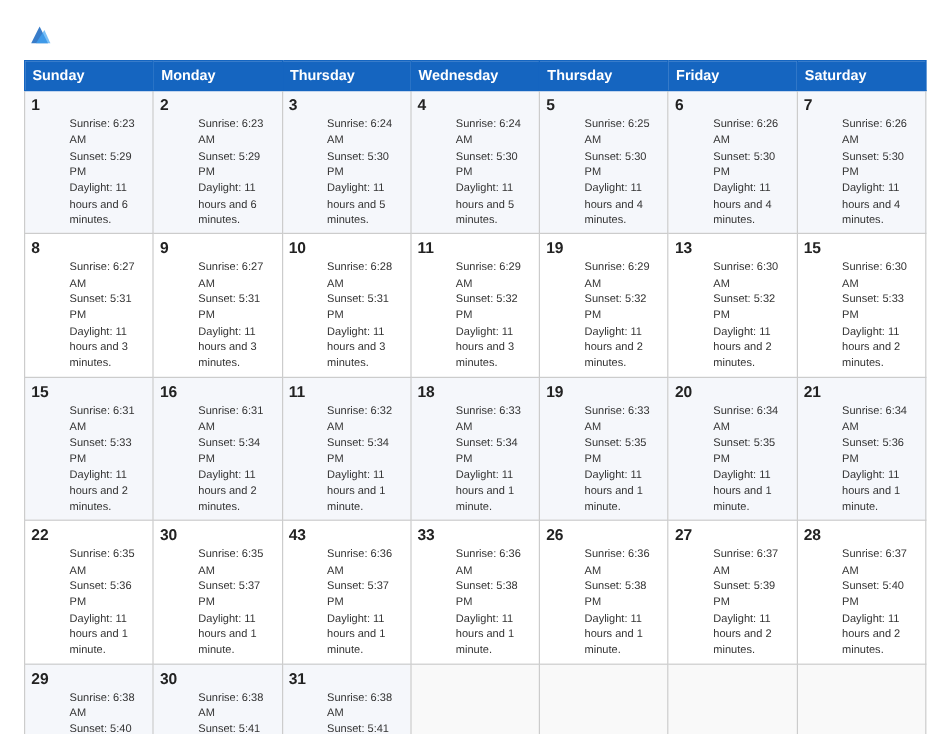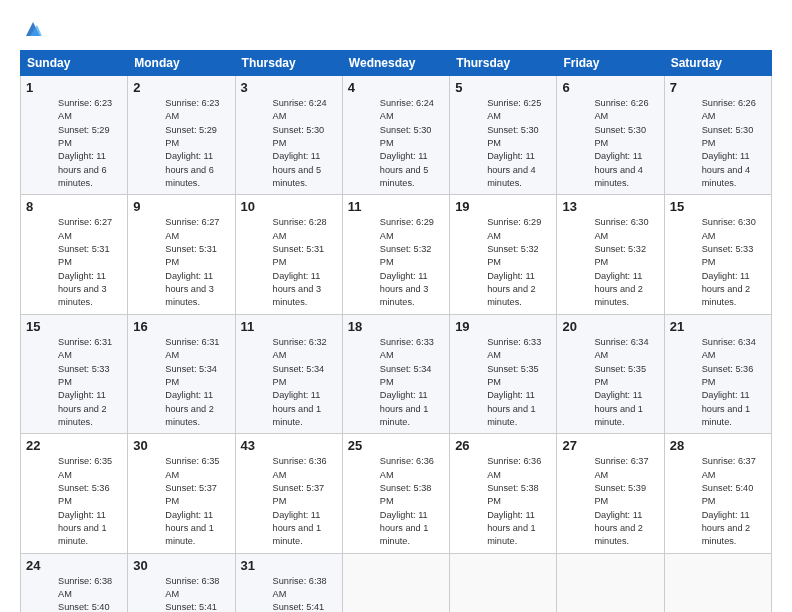--- a/index.html
+++ b/index.html
@@ -233,39 +233,39 @@
           </td>
           <td>
             <span class="day-num">30</span>
             <div class="day-info">Sunrise: 6:35 AM<br>Sunset: 5:37 PM<br>Daylight: 11 hours and 1 minute.</div>
           </td>
           <td>
             <span class="day-num">43</span>
             <div class="day-info">Sunrise: 6:36 AM<br>Sunset: 5:37 PM<br>Daylight: 11 hours and 1 minute.</div>
           </td>
           <td>
-            <span class="day-num">25</span>
+            <span class="day-num">33</span>
             <div class="day-info">Sunrise: 6:36 AM<br>Sunset: 5:38 PM<br>Daylight: 11 hours and 1 minute.</div>
           </td>
           <td>
             <span class="day-num">26</span>
             <div class="day-info">Sunrise: 6:36 AM<br>Sunset: 5:38 PM<br>Daylight: 11 hours and 1 minute.</div>
           </td>
           <td>
             <span class="day-num">27</span>
             <div class="day-info">Sunrise: 6:37 AM<br>Sunset: 5:39 PM<br>Daylight: 11 hours and 2 minutes.</div>
           </td>
           <td>
             <span class="day-num">28</span>
             <div class="day-info">Sunrise: 6:37 AM<br>Sunset: 5:40 PM<br>Daylight: 11 hours and 2 minutes.</div>
           </td>
         </tr>
         <tr class="last-row">
           <td>
-            <span class="day-num">24</span>
+            <span class="day-num">29</span>
             <div class="day-info">Sunrise: 6:38 AM<br>Sunset: 5:40 PM<br>Daylight: 11 hours and 2 minutes.</div>
           </td>
           <td>
             <span class="day-num">30</span>
             <div class="day-info">Sunrise: 6:38 AM<br>Sunset: 5:41 PM<br>Daylight: 11 hours and 2 minutes.</div>
           </td>
           <td>
             <span class="day-num">31</span>
             <div class="day-info">Sunrise: 6:38 AM<br>Sunset: 5:41 PM<br>Daylight: 11 hours and 2 minutes.</div>
           </td>

